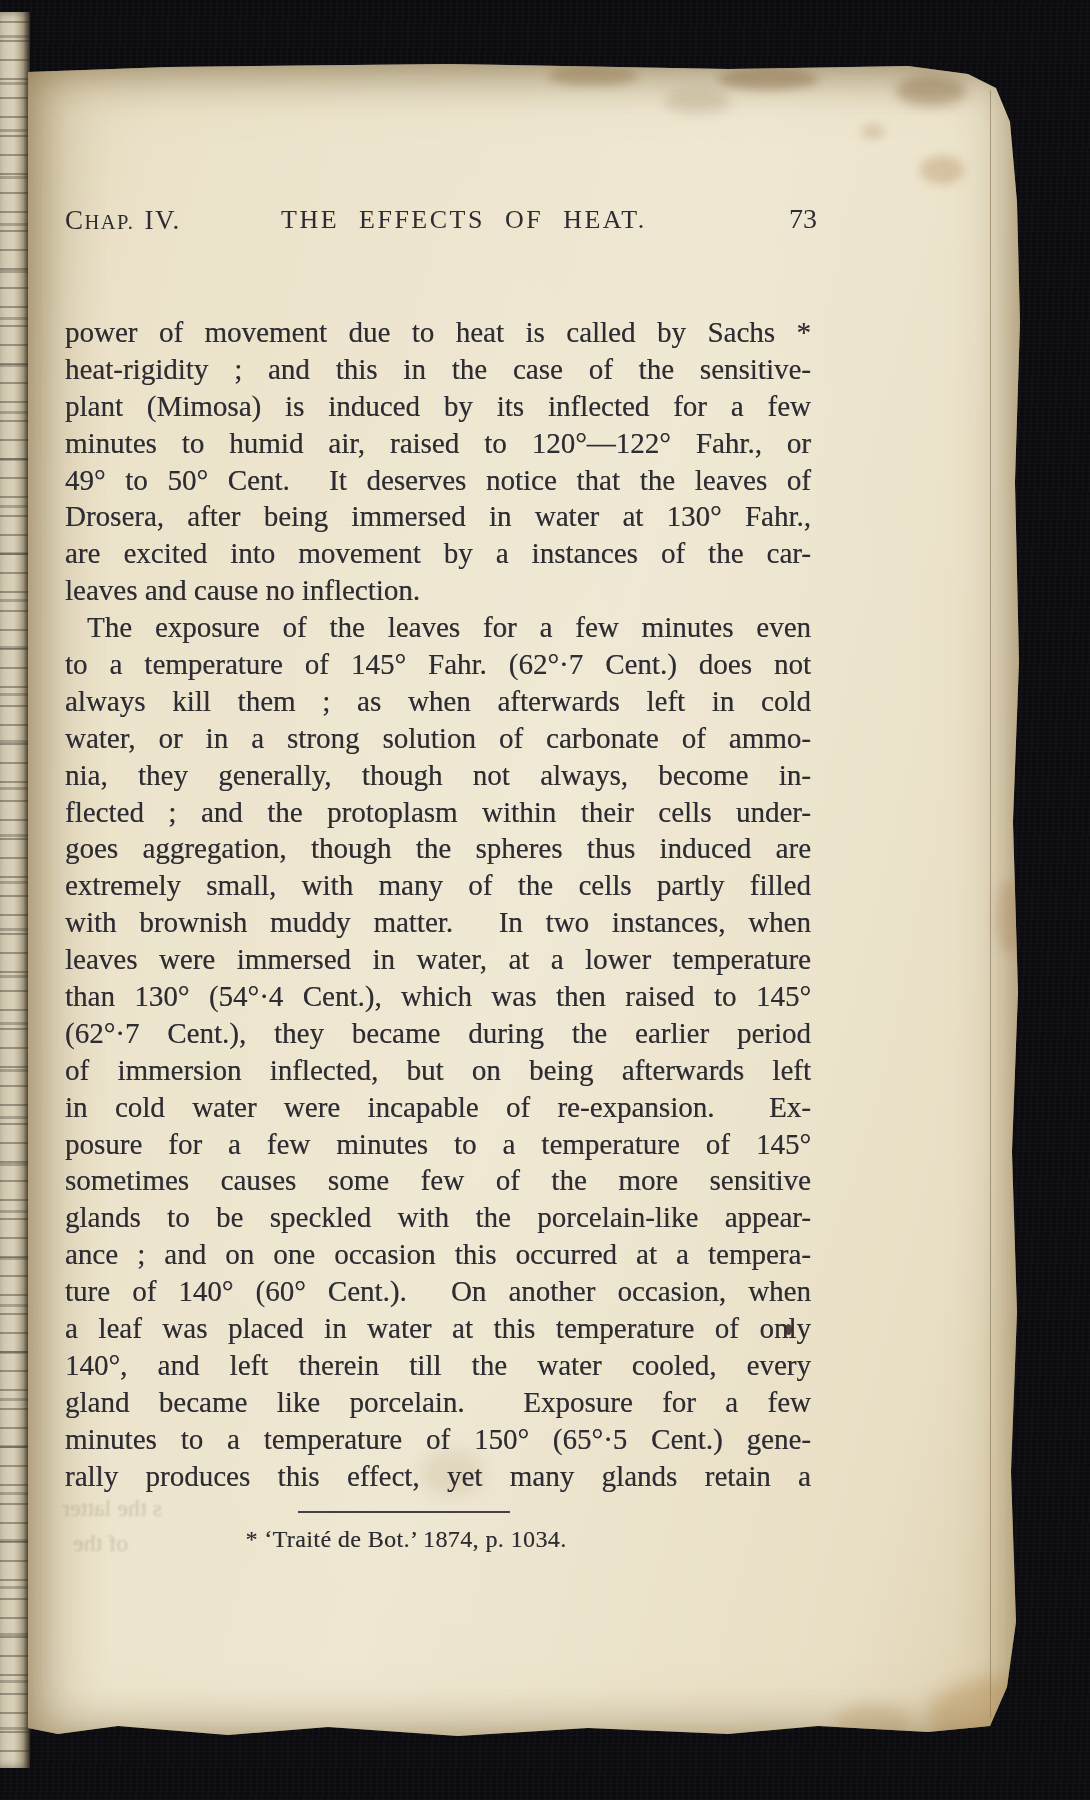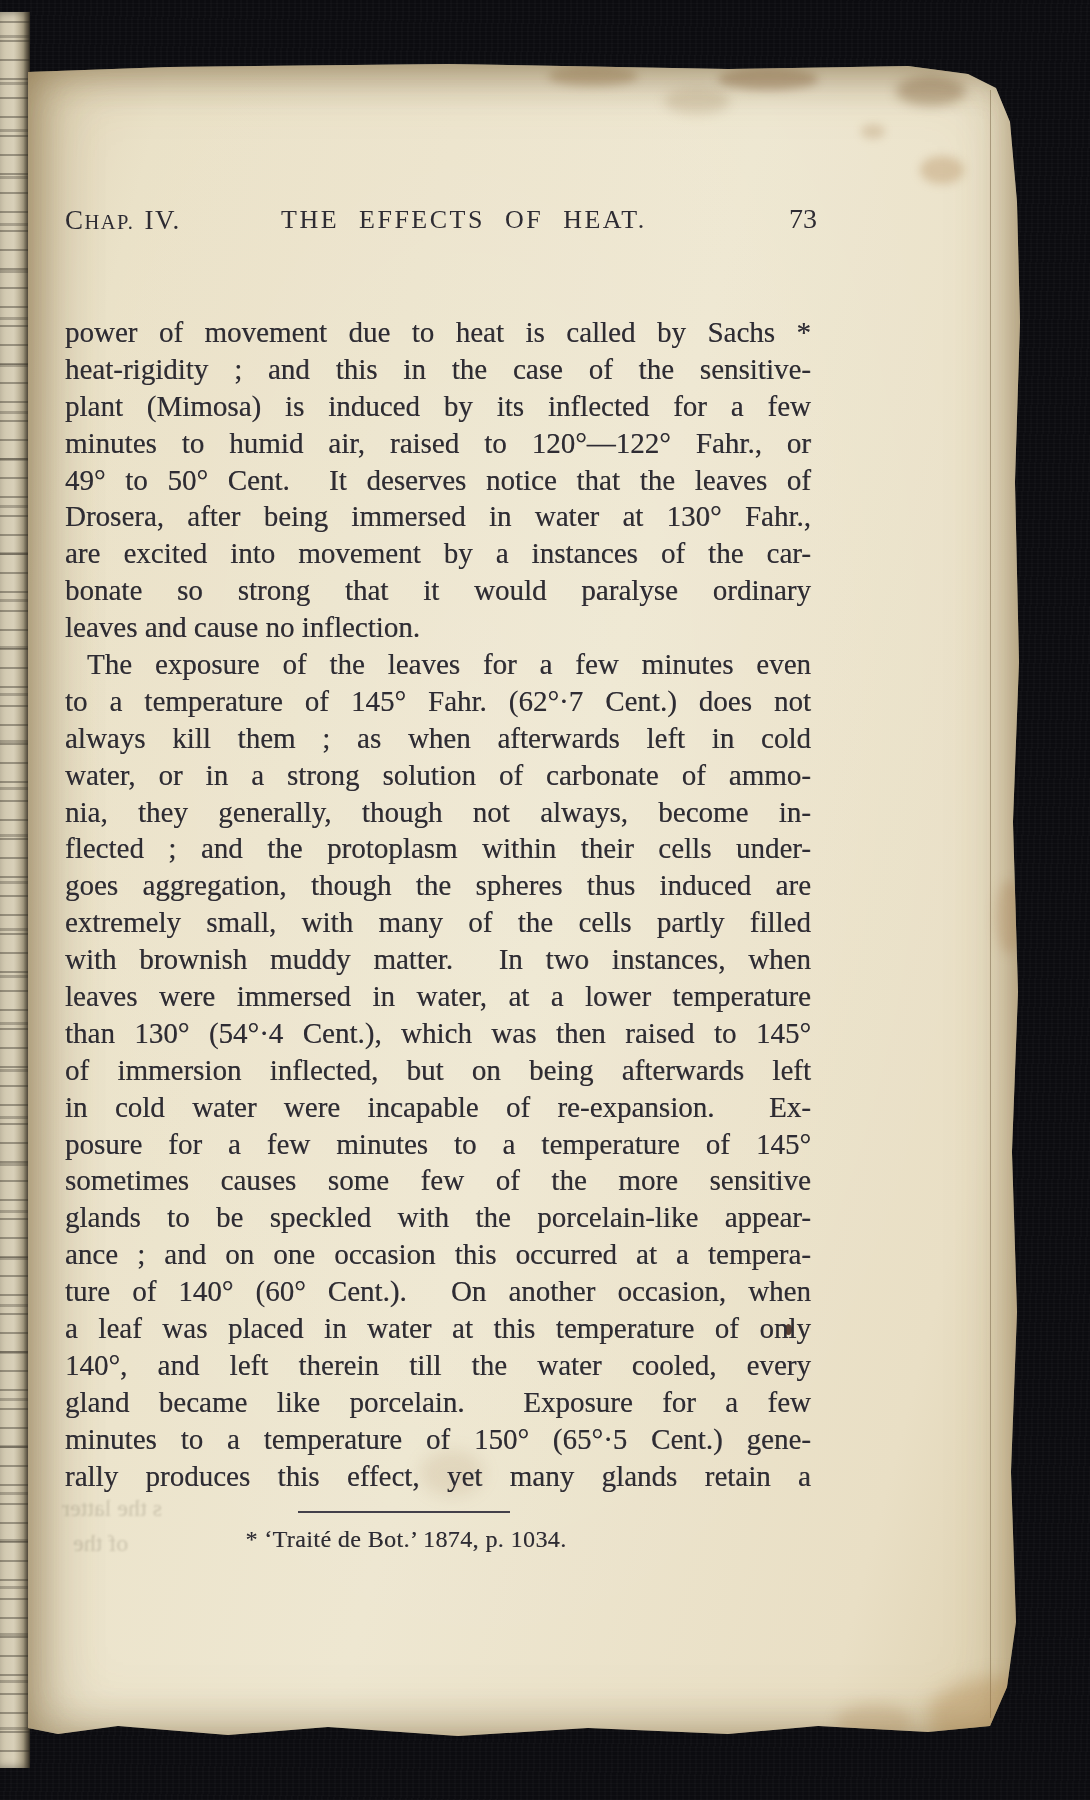--- a/index.html
+++ b/index.html
@@ -124,33 +124,33 @@
   <div class="page-number">73</div>
 
   <div class="text-block">
       <div class="line j">power of movement due to heat is called by Sachs *</div>
       <div class="line j">heat-rigidity ; and this in the case of the sensitive-</div>
       <div class="line j">plant (Mimosa) is induced by its inflected for a few</div>
       <div class="line j">minutes to humid air, raised to 120°—122° Fahr., or</div>
       <div class="line j">49° to 50° Cent.&nbsp; It deserves notice that the leaves of</div>
       <div class="line j">Drosera, after being immersed in water at 130° Fahr.,</div>
       <div class="line j">are excited into movement by a instances of the car-</div>
-      <div class="line j">bonate so strong that it would paralyse ordinary</div>
       <div class="line">leaves and cause no inflection.</div>
       <div class="line j ind">The exposure of the leaves for a few minutes even</div>
       <div class="line j">to a temperature of 145° Fahr. (62°·7 Cent.) does not</div>
       <div class="line j">always kill them ; as when afterwards left in cold</div>
       <div class="line j">water, or in a strong solution of carbonate of ammo-</div>
       <div class="line j">nia, they generally, though not always, become in-</div>
       <div class="line j">flected ; and the protoplasm within their cells under-</div>
       <div class="line j">goes aggregation, though the spheres thus induced are</div>
       <div class="line j">extremely small, with many of the cells partly filled</div>
       <div class="line j">with brownish muddy matter.&nbsp; In two instances, when</div>
       <div class="line j">leaves were immersed in water, at a lower temperature</div>
       <div class="line j">than 130° (54°·4 Cent.), which was then raised to 145°</div>
+      <div class="line j">(62°·7 Cent.), they became during the earlier period</div>
       <div class="line j">of immersion inflected, but on being afterwards left</div>
       <div class="line j">in cold water were incapable of re-expansion.&nbsp; Ex-</div>
       <div class="line j">posure for a few minutes to a temperature of 145°</div>
       <div class="line j">sometimes causes some few of the more sensitive</div>
       <div class="line j">glands to be speckled with the porcelain-like appear-</div>
       <div class="line j">ance ; and on one occasion this occurred at a tempera-</div>
       <div class="line j">ture of 140° (60° Cent.).&nbsp; On another occasion, when</div>
       <div class="line j">a leaf was placed in water at this temperature of only</div>
       <div class="line j">140°, and left therein till the water cooled, every</div>
       <div class="line j">gland became like porcelain.&nbsp; Exposure for a few</div>

